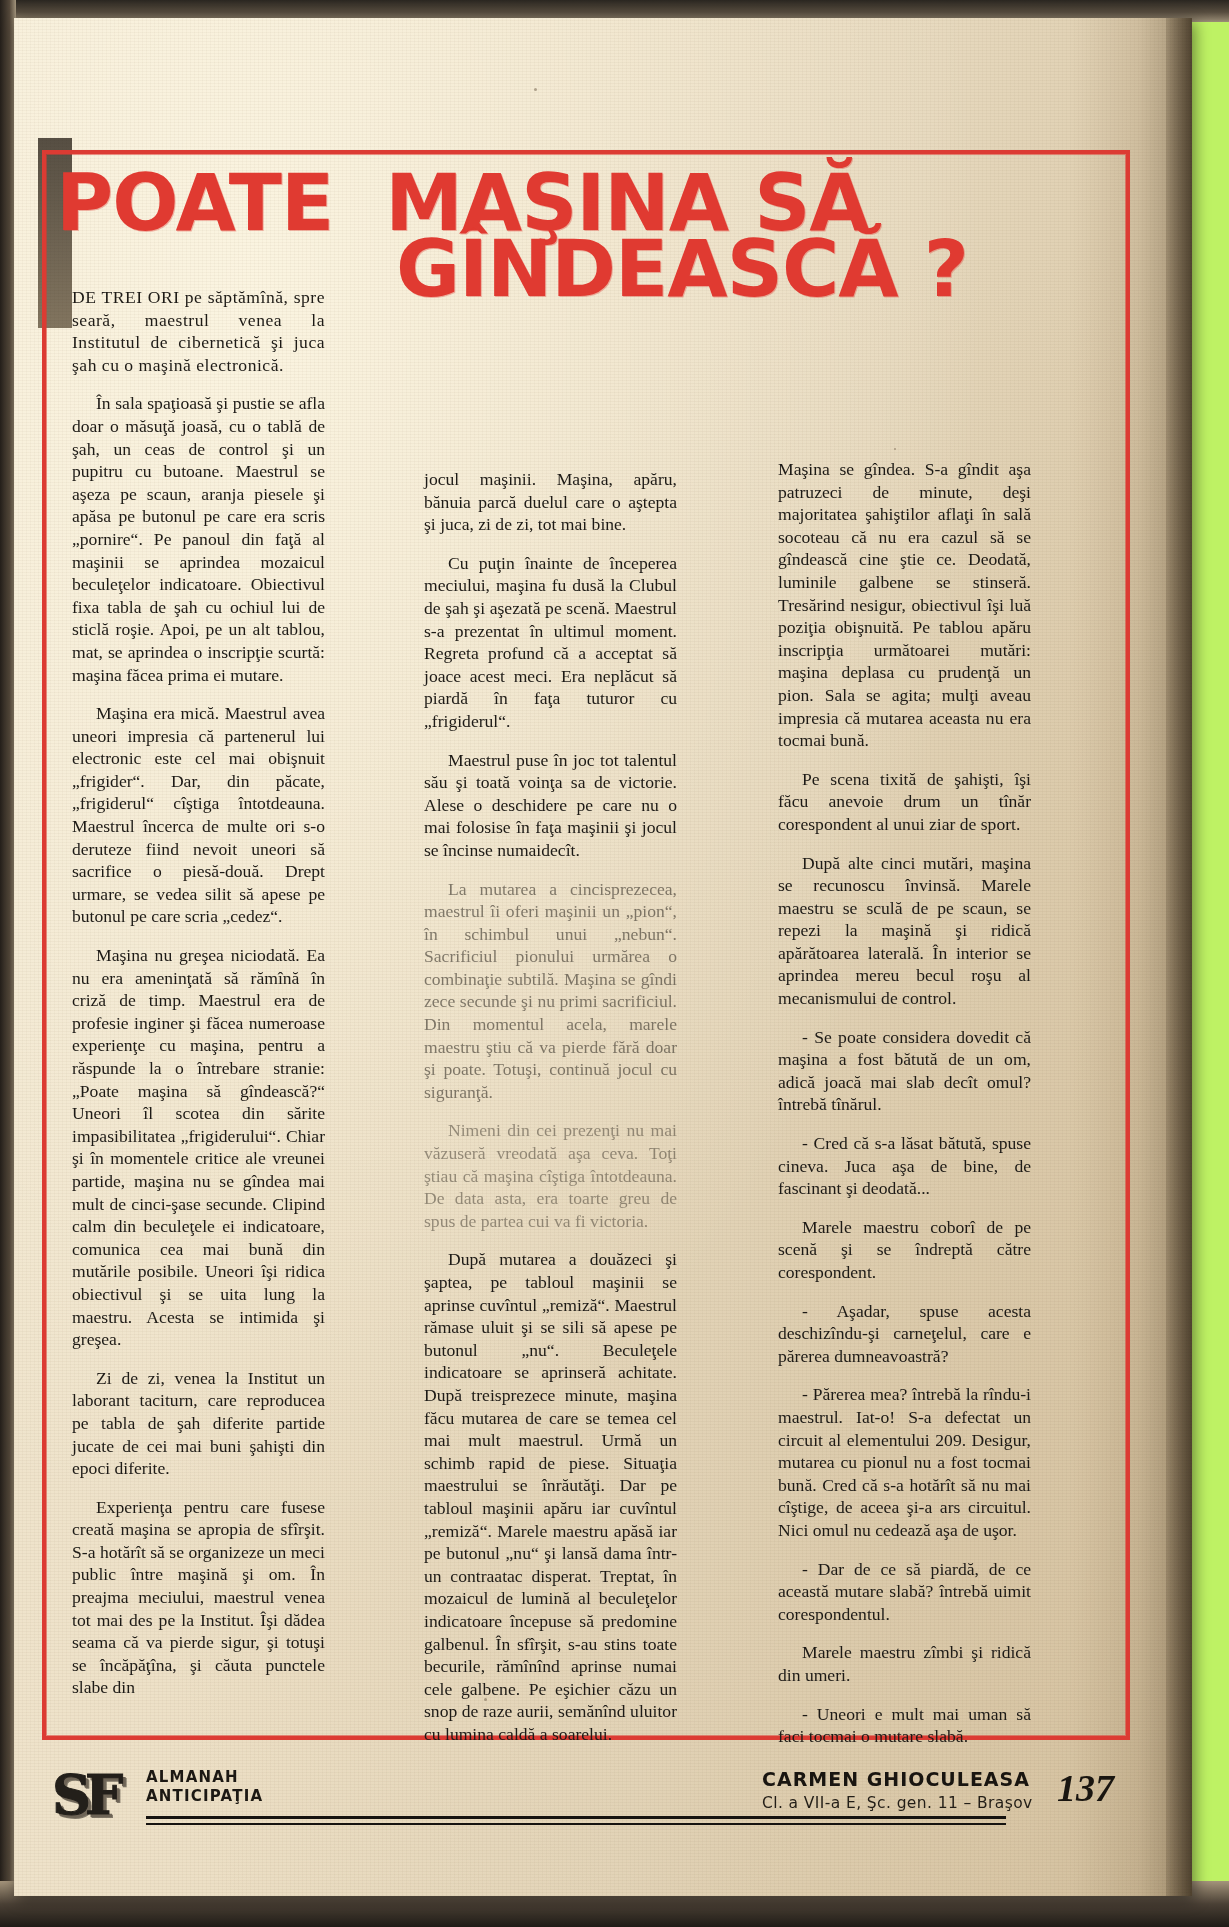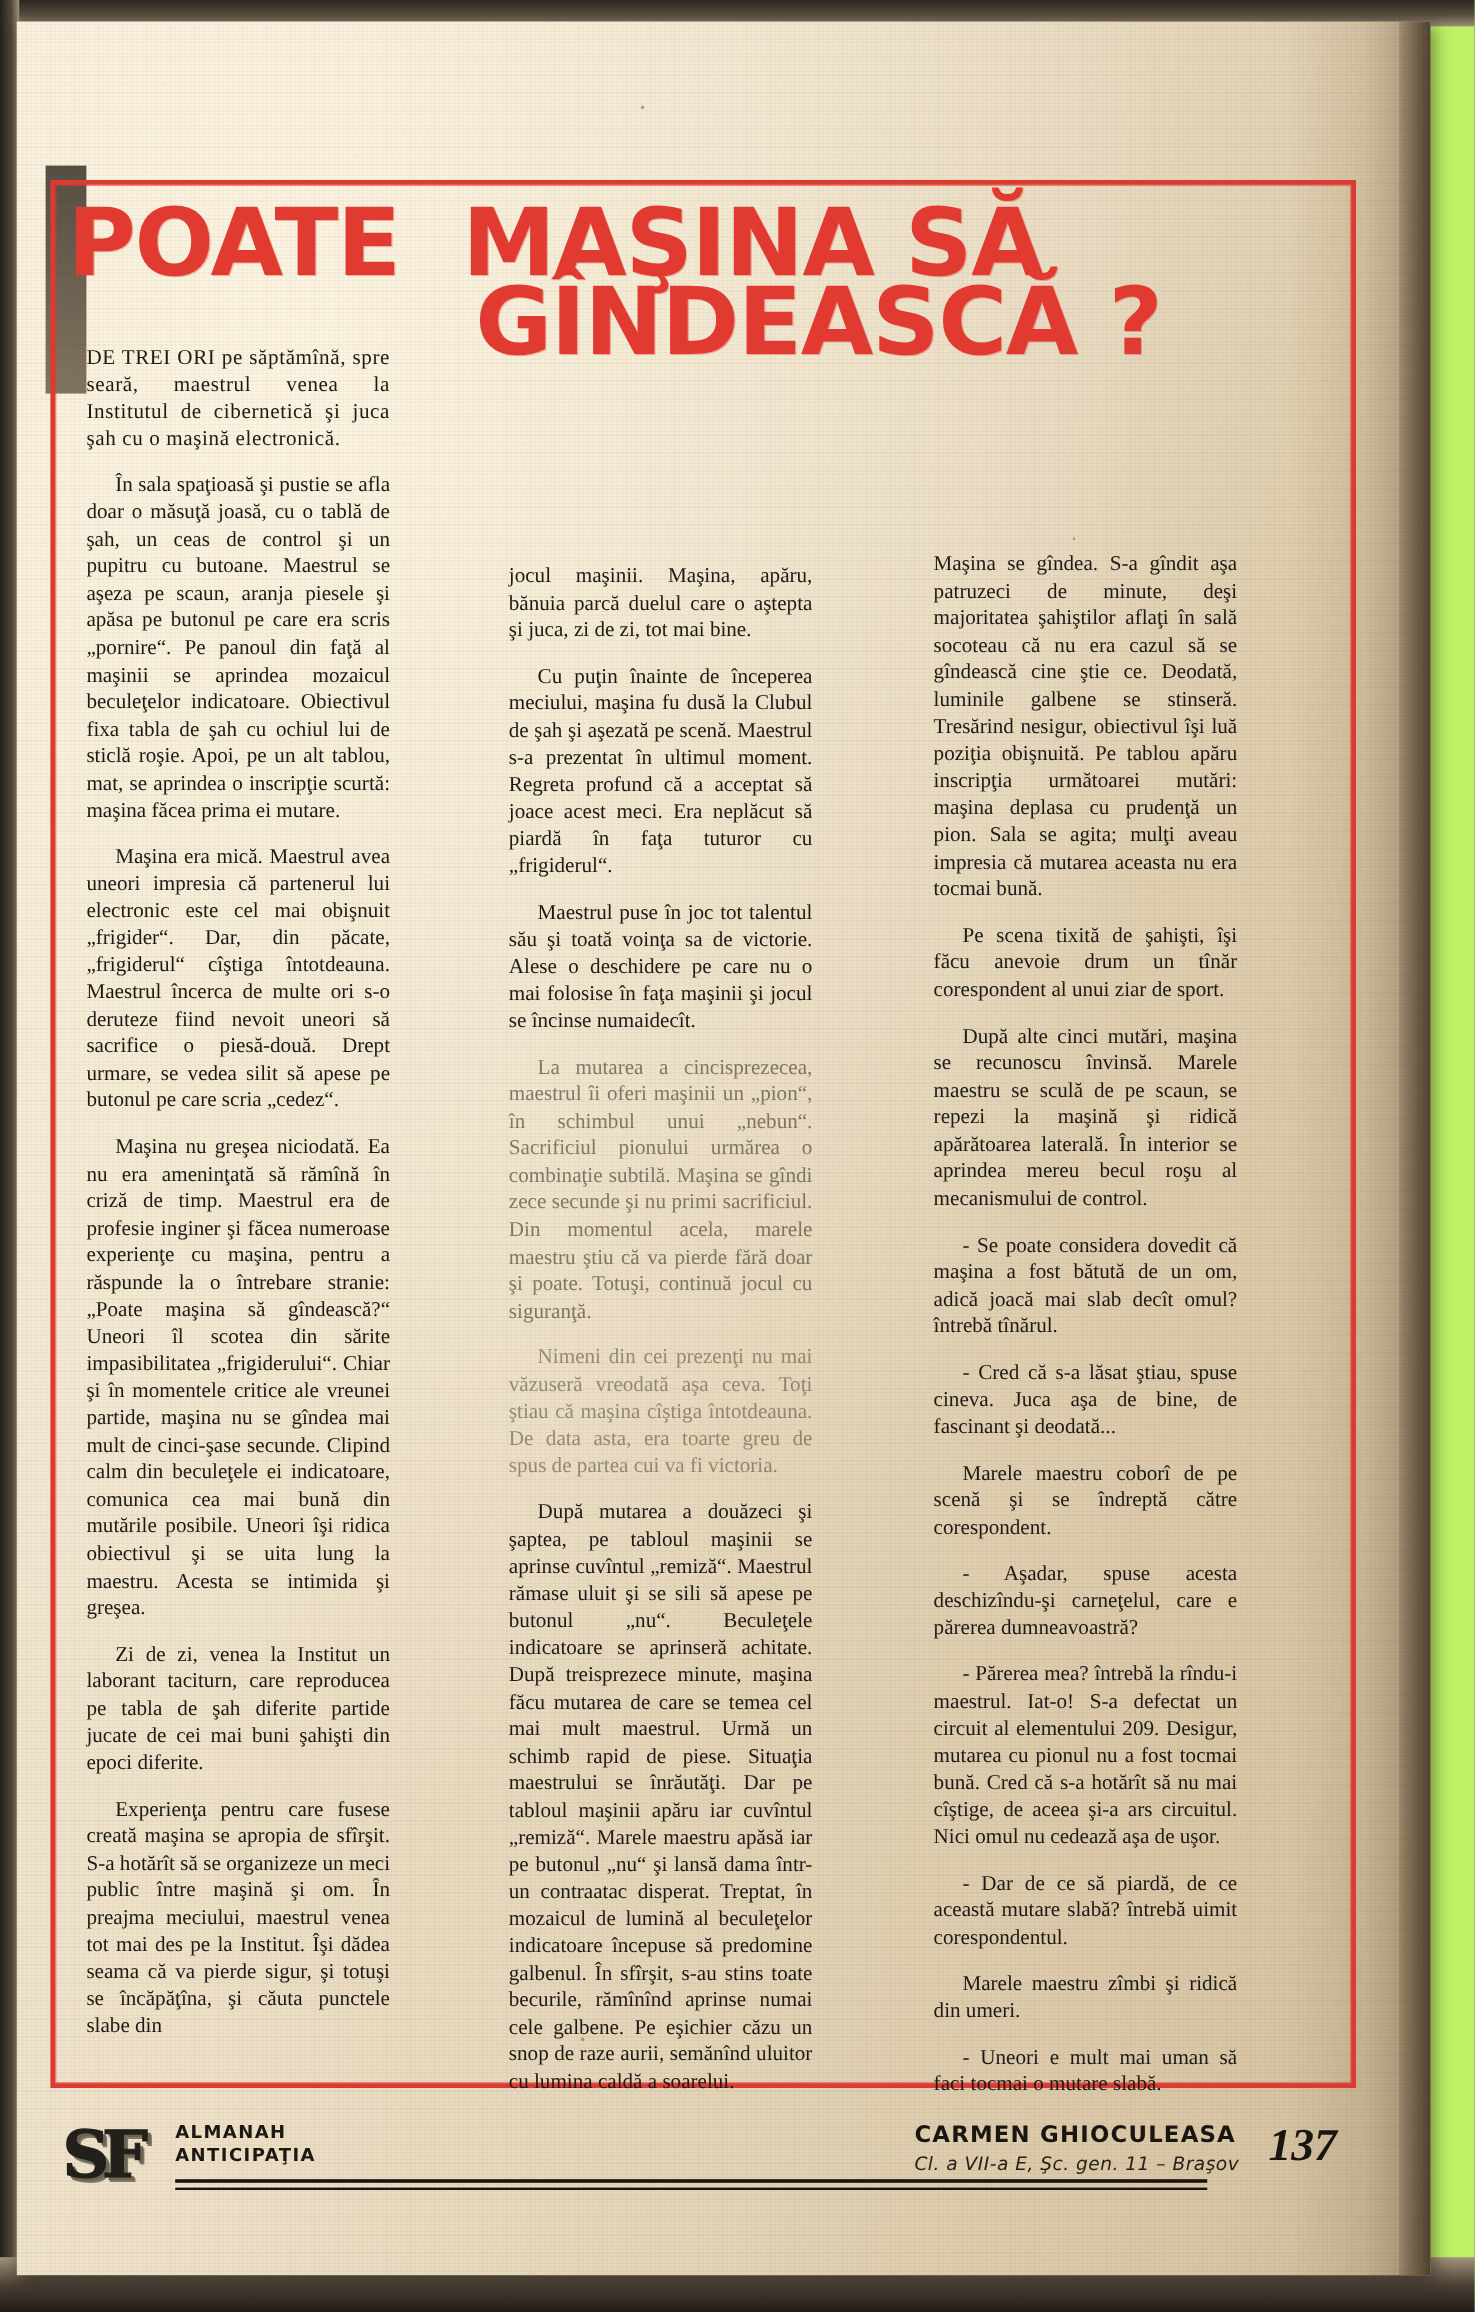--- a/index.html
+++ b/index.html
@@ -159,21 +159,20 @@
   }
   .byline-name {
     font-family: "DejaVu Sans", sans-serif;
     font-weight: bold;
     font-size: 19px;
     letter-spacing: 1px;
     color: #191510;
   }
   .byline-sub {
     font-family: "DejaVu Sans", sans-serif;
-    font-style: italic;
     font-size: 15.5px;
     letter-spacing: 0.4px;
     color: #231e17;
     margin-top: 2px;
   }
 
   
   .footer {
     position: absolute;
     left: 46px; top: 1762px;
@@ -267,21 +266,21 @@
       <p class="faded">La mutarea a cincisprezecea, maestrul îi oferi maşinii un „pion“, în schimbul unui „nebun“. Sacrificiul pionului urmărea o combinaţie subtilă. Maşina se gîndi zece secunde şi nu primi sacrificiul. Din momentul acela, marele maestru ştiu că va pierde fără doar şi poate. Totuşi, continuă jocul cu siguranţă.</p>
       <p class="faded2">Nimeni din cei prezenţi nu mai văzuseră vreodată aşa ceva. Toţi ştiau că maşina cîştiga întotdeauna. De data asta, era toarte greu de spus de partea cui va fi victoria.</p>
       <p>După mutarea a douăzeci şi şaptea, pe tabloul maşinii se aprinse cuvîntul „remiză“. Maestrul rămase uluit şi se sili să apese pe butonul „nu“. Beculeţele indicatoare se aprinseră achitate. După treisprezece minute, maşina făcu mutarea de care se temea cel mai mult maestrul. Urmă un schimb rapid de piese. Situaţia maestrului se înrăutăţi. Dar pe tabloul maşinii apăru iar cuvîntul „remiză“. Marele maestru apăsă iar pe butonul „nu“ şi lansă dama într-un contraatac disperat. Treptat, în mozaicul de lumină al beculeţelor indicatoare începuse să predomine galbenul. În sfîrşit, s-au stins toate becurile, rămînînd aprinse numai cele galbene. Pe eşichier căzu un snop de raze aurii, semănînd uluitor cu lumina caldă a soarelui.</p>
     </div>
 
     <div class="col" id="col3">
       <p class="noind">Maşina se gîndea. S-a gîndit aşa patruzeci de minute, deşi majoritatea şahiştilor aflaţi în sală socoteau că nu era cazul să se gîndească cine ştie ce. Deodată, luminile galbene se stinseră. Tresărind nesigur, obiectivul îşi luă poziţia obişnuită. Pe tablou apăru inscripţia următoarei mutări: maşina deplasa cu prudenţă un pion. Sala se agita; mulţi aveau impresia că mutarea aceasta nu era tocmai bună.</p>
       <p>Pe scena tixită de şahişti, îşi făcu anevoie drum un tînăr corespondent al unui ziar de sport.</p>
       <p>După alte cinci mutări, maşina se recunoscu învinsă. Marele maestru se sculă de pe scaun, se repezi la maşină şi ridică apărătoarea laterală. În interior se aprindea mereu becul roşu al mecanismului de control.</p>
       <p>- Se poate considera dovedit că maşina a fost bătută de un om, adică joacă mai slab decît omul? întrebă tînărul.</p>
-      <p>- Cred că s-a lăsat ştiau, spuse cineva. Juca aşa de bine, de fascinant şi deodată...</p>
+      <p>- Cred că s-a lăsat bătută, spuse cineva. Juca aşa de bine, de fascinant şi deodată...</p>
       <p>Marele maestru coborî de pe scenă şi se îndreptă către corespondent.</p>
       <p>- Aşadar, spuse acesta deschizîndu-şi carneţelul, care e părerea dumneavoastră?</p>
       <p>- Părerea mea? întrebă la rîndu-i maestrul. Iat-o! S-a defectat un circuit al elementului 209. Desigur, mutarea cu pionul nu a fost tocmai bună. Cred că s-a hotărît să nu mai cîştige, de aceea şi-a ars circuitul. Nici omul nu cedează aşa de uşor.</p>
       <p>- Dar de ce să piardă, de ce această mutare slabă? întrebă uimit corespondentul.</p>
       <p>Marele maestru zîmbi şi ridică din umeri.</p>
       <p>- Uneori e mult mai uman să faci tocmai o mutare slabă.</p>
 
       <div class="byline">
         <div class="byline-name">CARMEN GHIOCULEASA</div>
         <div class="byline-sub">Cl. a VII-a E, Şc. gen. 11 – Braşov</div>

